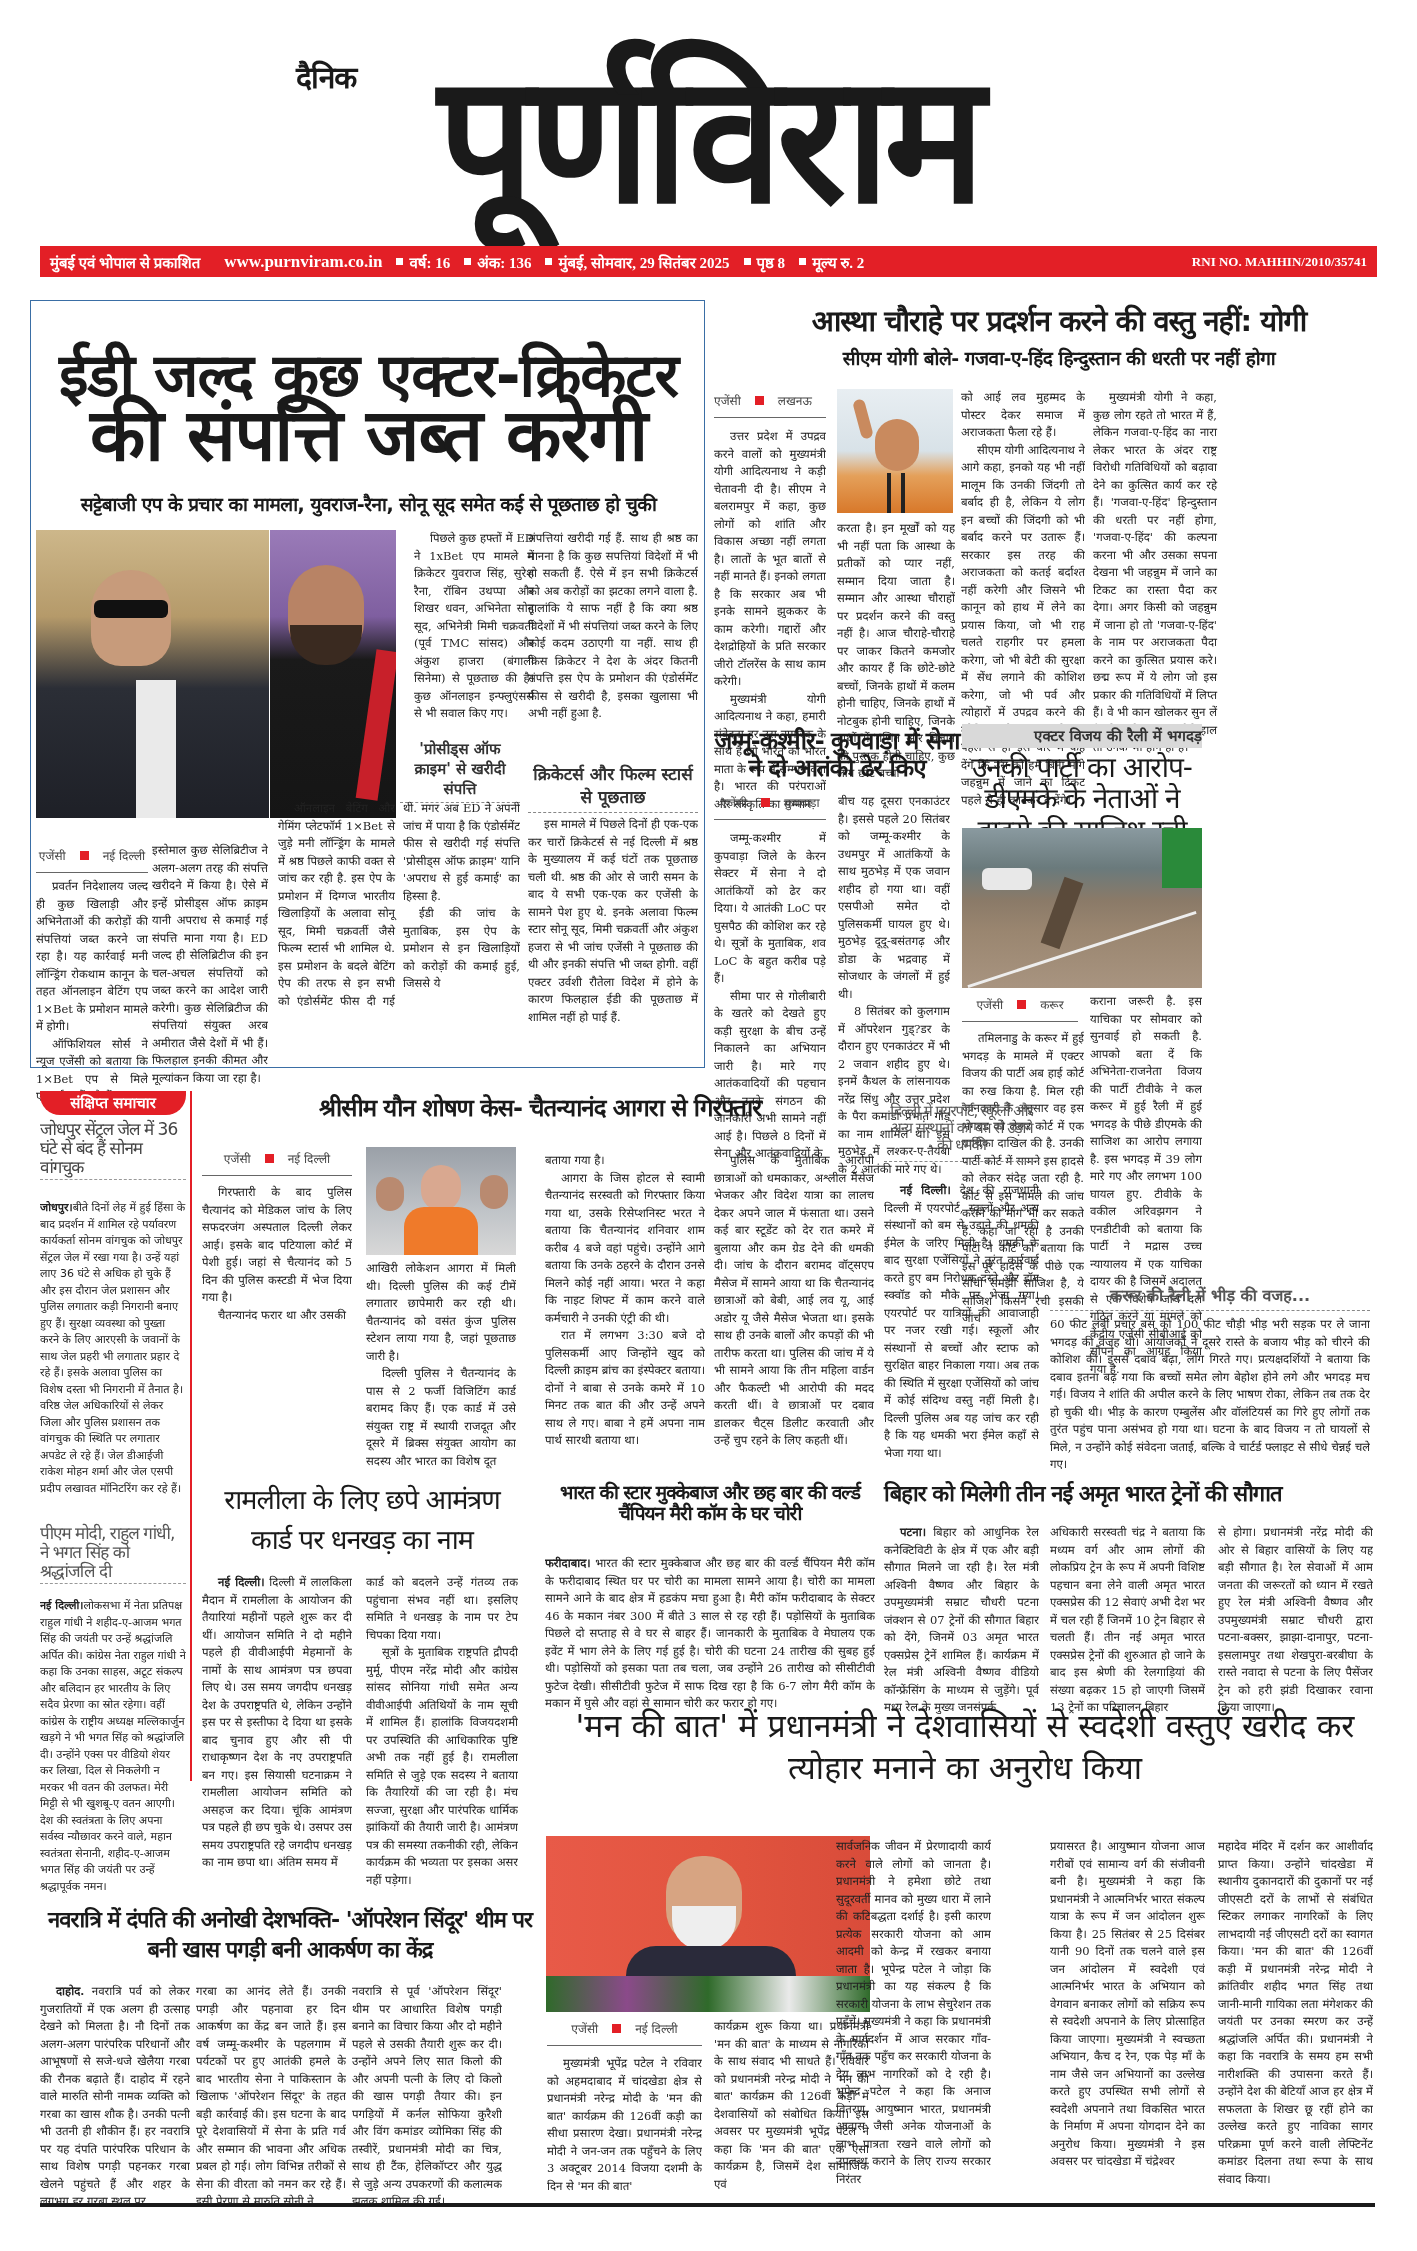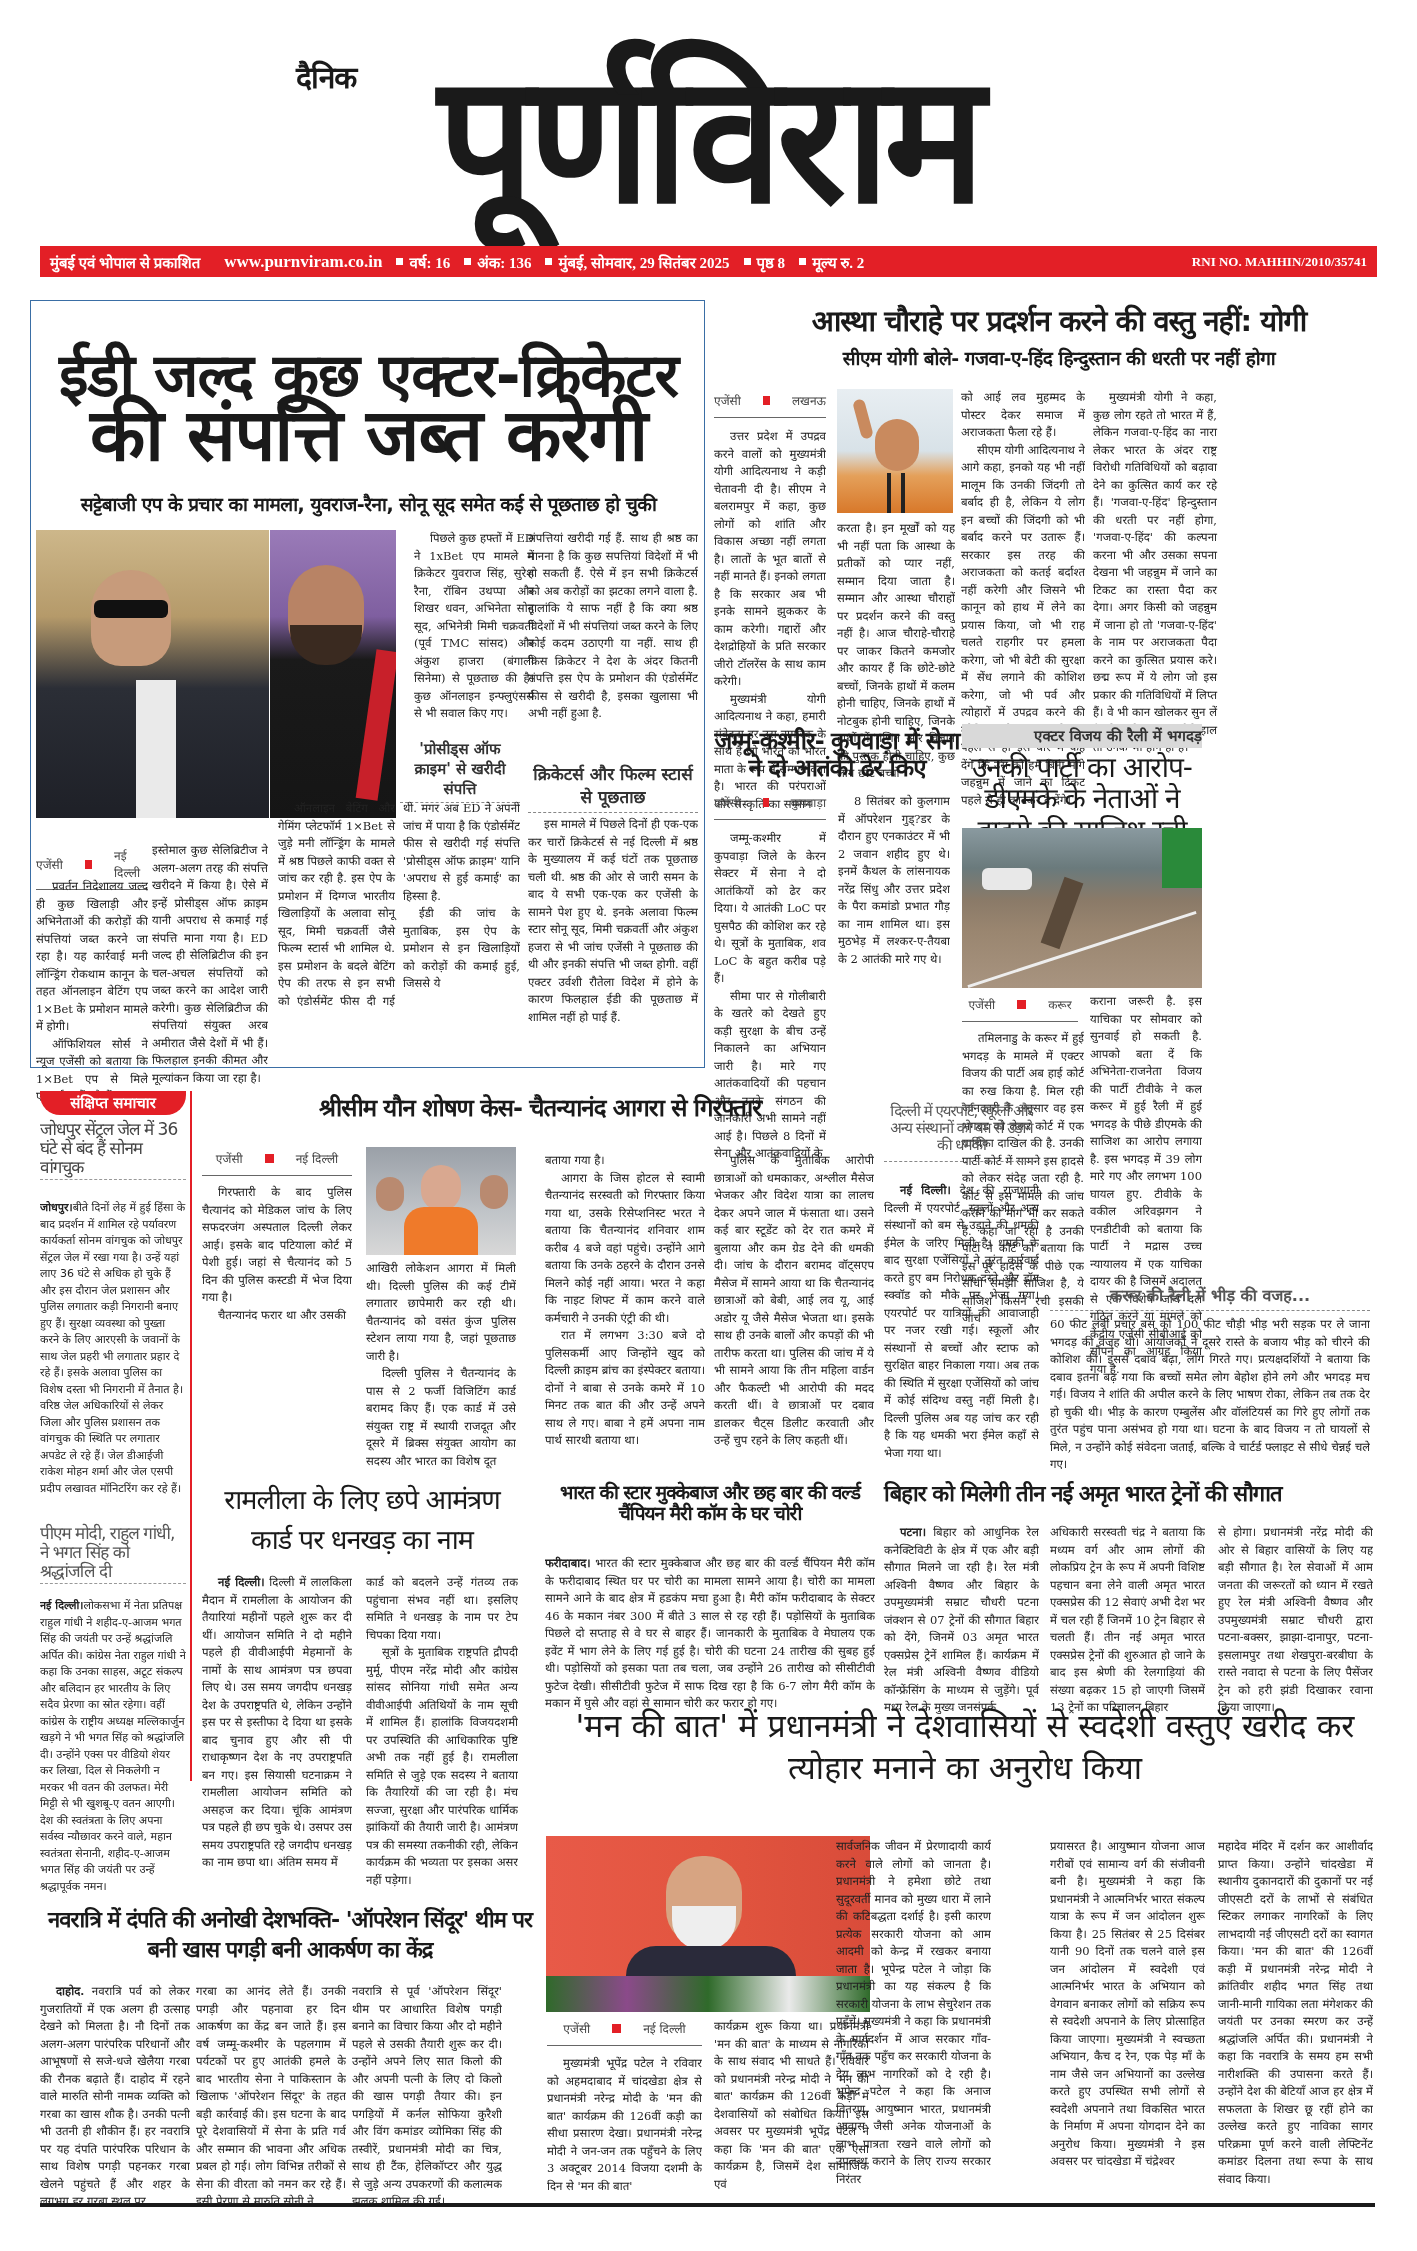--- a/index.html
+++ b/index.html
@@ -13,21 +13,21 @@
   .redbar { left: 40px; top: 246px; width: 1337px; height: 31px; background: #e31f26; color: #fff; display: flex; align-items: center; font-family: "Liberation Serif", serif; font-weight: bold; font-size: 15px; white-space: nowrap; padding: 0 10px; gap: 0; }
   .redbar span { display: inline-block; }
   .redbar .sq { width: 7px; height: 7px; background: #fff; display: inline-block; margin: 0 6px 0 14px; }
   .redbar .url { margin-left: 24px; font-size: 17px; }
   .redbar .rni { margin-left: auto; font-size: 13px; }
 
   
   .headline { font-weight: bold; color: #1a1a1a; font-family: "DejaVu Sans", sans-serif; letter-spacing: -1px; line-height: 1.12; }
   .col-text { font-family: "DejaVu Serif", serif; font-size: 11.5px; line-height: 17.5px; text-align: justify; color: #222; }
   .col-text p { text-indent: 16px; }
-  .byline { font-family: "DejaVu Sans", sans-serif; font-size: 12px; color: #444; display: flex; align-items: center; justify-content: center; gap: 22px; border-bottom: 1.5px solid #666; padding-bottom: 8px; }
+  .byline { font-family: "DejaVu Sans", sans-serif; font-size: 12px; color: #444; display: flex; align-items: center; justify-content: center; gap: 14px; border-bottom: 1.5px solid #666; padding-bottom: 8px; }
   .byline .dot { width: 9px; height: 9px; background: #e31f26; display: inline-block; }
   .subhead { font-weight: bold; text-align: center; color: #333; font-family: "DejaVu Sans", sans-serif; border-bottom: 1px dashed #888; padding-bottom: 4px; }
   .photo { overflow: hidden; }
   .lead { font-weight: bold; }
 
   
   .leadbox { left: 30px; top: 300px; width: 675px; height: 768px; border: 1.5px solid #3a6ea5; }
 </style>
 </head>
 <body>
@@ -130,20 +130,21 @@
 <div class="abs byline" style="left:714px;top:794px;width:112px;">
   <span>एजेंसी</span>
     <i class="dot"></i>
     <span>कुपवाड़ा</span>
 </div>
 <div class="abs col-text" style="left: 714px; top: 830px; width: 112px; overflow: hidden;">
   <p>जम्मू-कश्मीर में कुपवाड़ा जिले के केरन सेक्टर में सेना ने दो आतंकियों को ढेर कर दिया। ये आतंकी LoC पर घुसपैठ की कोशिश कर रहे थे। सूत्रों के मुताबिक, शव LoC के बहुत करीब पड़े हैं।</p>
   <p>सीमा पार से गोलीबारी के खतरे को देखते हुए कड़ी सुरक्षा के बीच उन्हें निकालने का अभियान जारी है। मारे गए आतंकवादियों की पहचान और उनके संगठन की जानकारी अभी सामने नहीं आई है। पिछले 8 दिनों में सेना और आतंकवादियों के</p>
 </div>
 <div class="abs col-text" style="left: 838px; top: 793px; width: 112px; overflow: hidden;">
+  <p style="text-indent:0">बीच यह दूसरा एनकाउंटर है। इससे पहले 20 सितंबर को जम्मू-कश्मीर के उधमपुर में आतंकियों के साथ मुठभेड़ में एक जवान शहीद हो गया था। वहीं एसपीओ समेत दो पुलिसकर्मी घायल हुए थे। मुठभेड़ दूदू-बसंतगढ़ और डोडा के भद्रवाह में सोजधार के जंगलों में हुई थी।</p>
   <p>8 सितंबर को कुलगाम में ऑपरेशन गुड्?डर के दौरान हुए एनकाउंटर में भी 2 जवान शहीद हुए थे। इनमें कैथल के लांसनायक नरेंद्र सिंधु और उत्तर प्रदेश के पैरा कमांडो प्रभात गौड़ का नाम शामिल था। इस मुठभेड़ में लश्कर-ए-तैयबा के 2 आतंकी मारे गए थे।</p>
 </div>
 
 <div class="abs" style="left:962px;top:724px;width:240px;height:24px;background:#d9d9d9;font-size:15px;text-align:right;line-height:24px;font-weight:bold;color:#333;">एक्टर विजय की रैली में भगदड़</div>
 <div class="abs headline" style="left:962px;top:752px;width:240px;font-size:28px;text-align:center;font-weight:normal;">उनकी पार्टी का आरोप- डीएमके के नेताओं ने हादसे की साजिश रची</div>
 <div class="abs photo" style="left:962px;top:828px;width:240px;height:160px;background:linear-gradient(180deg,#8a9aa0 0%,#6a7a7c 25%,#8a7a68 45%,#9a8670 65%,#a89480 100%);">
   <div style="position:absolute;left:20px;top:40px;width:50px;height:22px;background:#e8e8e8;border-radius:6px;"></div>
   <div style="position:absolute;left:200px;top:0;width:40px;height:60px;background:#2a8a3a;"></div>
   <div style="position:absolute;left:0;top:120px;width:240px;height:3px;background:#eee;transform:rotate(-18deg);"></div>
   <div style="position:absolute;left:90px;top:50px;width:20px;height:70px;background:#5a4a3a;transform:rotate(20deg);"></div>

